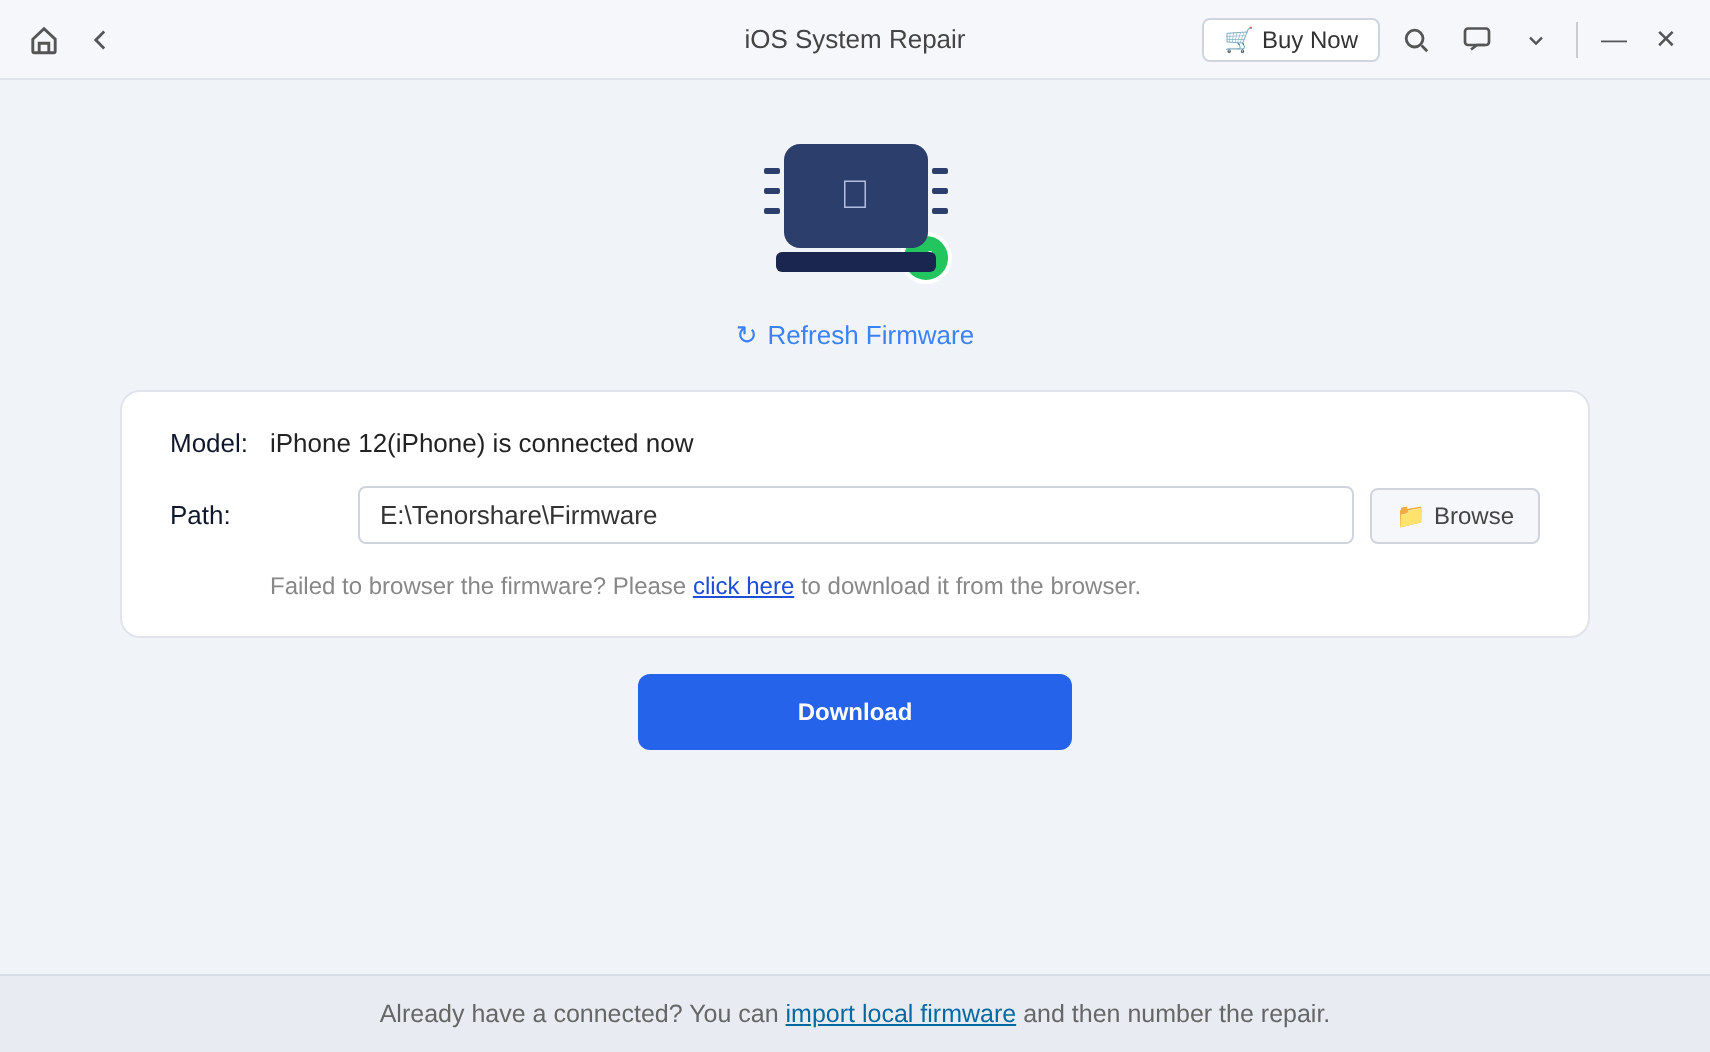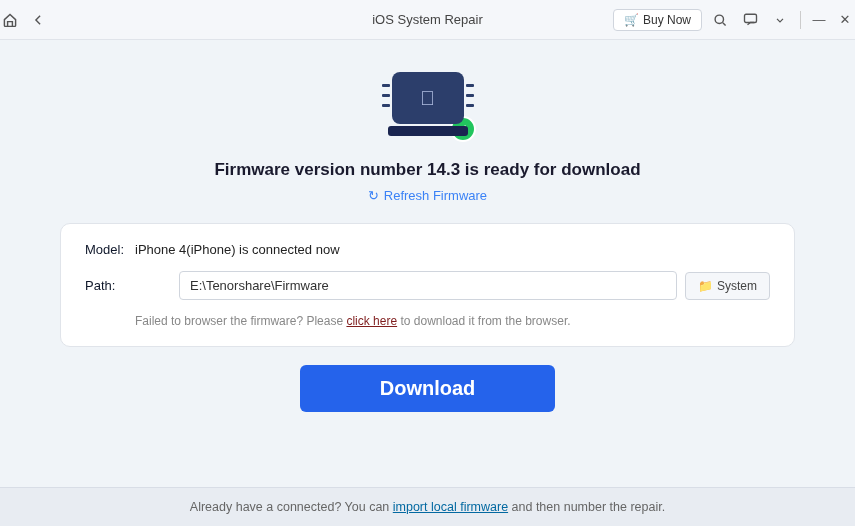--- a/index.html
+++ b/index.html
@@ -14,21 +14,21 @@
     }
 
     
     .titlebar {
       display: flex;
       align-items: center;
       justify-content: space-between;
       background: #f5f7fa;
       border-bottom: 1px solid #e0e4ea;
       height: 40px;
-      padding: 0 0;
+      padding: 0 12px;
       flex-shrink: 0;
     }
     .titlebar-left {
       display: flex;
       align-items: center;
       gap: 8px;
     }
     .titlebar-center {
       position: absolute;
       left: 50%;
@@ -214,34 +214,34 @@
     .error-row {
       display: flex;
       align-items: center;
       margin-top: 8px;
     }
     .error-text {
       font-size: 12px;
       color: #888;
     }
     .error-link {
-      color: #7f1d1d;
+      color: #1d4ed8;
       text-decoration: underline;
       cursor: pointer;
       font-size: 12px;
     }
 
     
     .download-btn {
       background: #2563eb;
       color: white;
       border: none;
       border-radius: 6px;
       padding: 12px 80px;
-      font-size: 20px;
+      font-size: 12px;
       font-weight: 600;
       cursor: pointer;
       margin-bottom: 0;
     }
 
     
     .footer {
       background: #e8ecf2;
       border-top: 1px solid #d8dde6;
       padding: 12px 60px;
@@ -325,41 +325,40 @@
       <div style="position:absolute; left:14px; top:8px; width:72px; height:52px; background:#2c3e6b; border-radius:8px; display:flex; flex-direction:column; align-items:center; justify-content:center; z-index:1;">
         <div style="color:#b0bce0; font-size:20px; line-height:1;"></div>
       </div>
 
       <div style="position:absolute; left:10px; bottom:8px; width:80px; height:10px; background:#1a2550; border-radius:3px; z-index:1;"></div>
 
       <div class="check-badge" style="bottom:2px; right:2px;">✓</div>
     </div>
   </div>
 
-  <div class="firmware-title">Firmware version number 14.3 is ready for download</div>
 
   <a class="refresh-link">
     <span class="refresh-icon">↻</span>
     <span>Refresh Firmware</span>
   </a>
 
   <div class="card">
 
     <div class="card-row">
       <span class="card-label">Model:</span>
-      <span class="card-value">iPhone 4(iPhone) is connected now</span>
+      <span class="card-value">iPhone 12(iPhone) is connected now</span>
     </div>
 
     <div class="card-row">
       <span class="card-label">Path:</span>
       <div class="path-row">
         <input class="path-input" type="text" value="E:\Tenorshare\Firmware" style="">
         <button class="browse-btn">
           <span>📁</span>
-          <span>System</span>
+          <span>Browse</span>
         </button>
       </div>
     </div>
 
     <div class="error-row">
       <span style="width:50px; flex-shrink:0;"></span>
       <span class="error-text">
         <span>Failed to browser the firmware? Please </span><a class="error-link">click here</a><span> to download it from the browser.</span>
       </span>
     </div>

